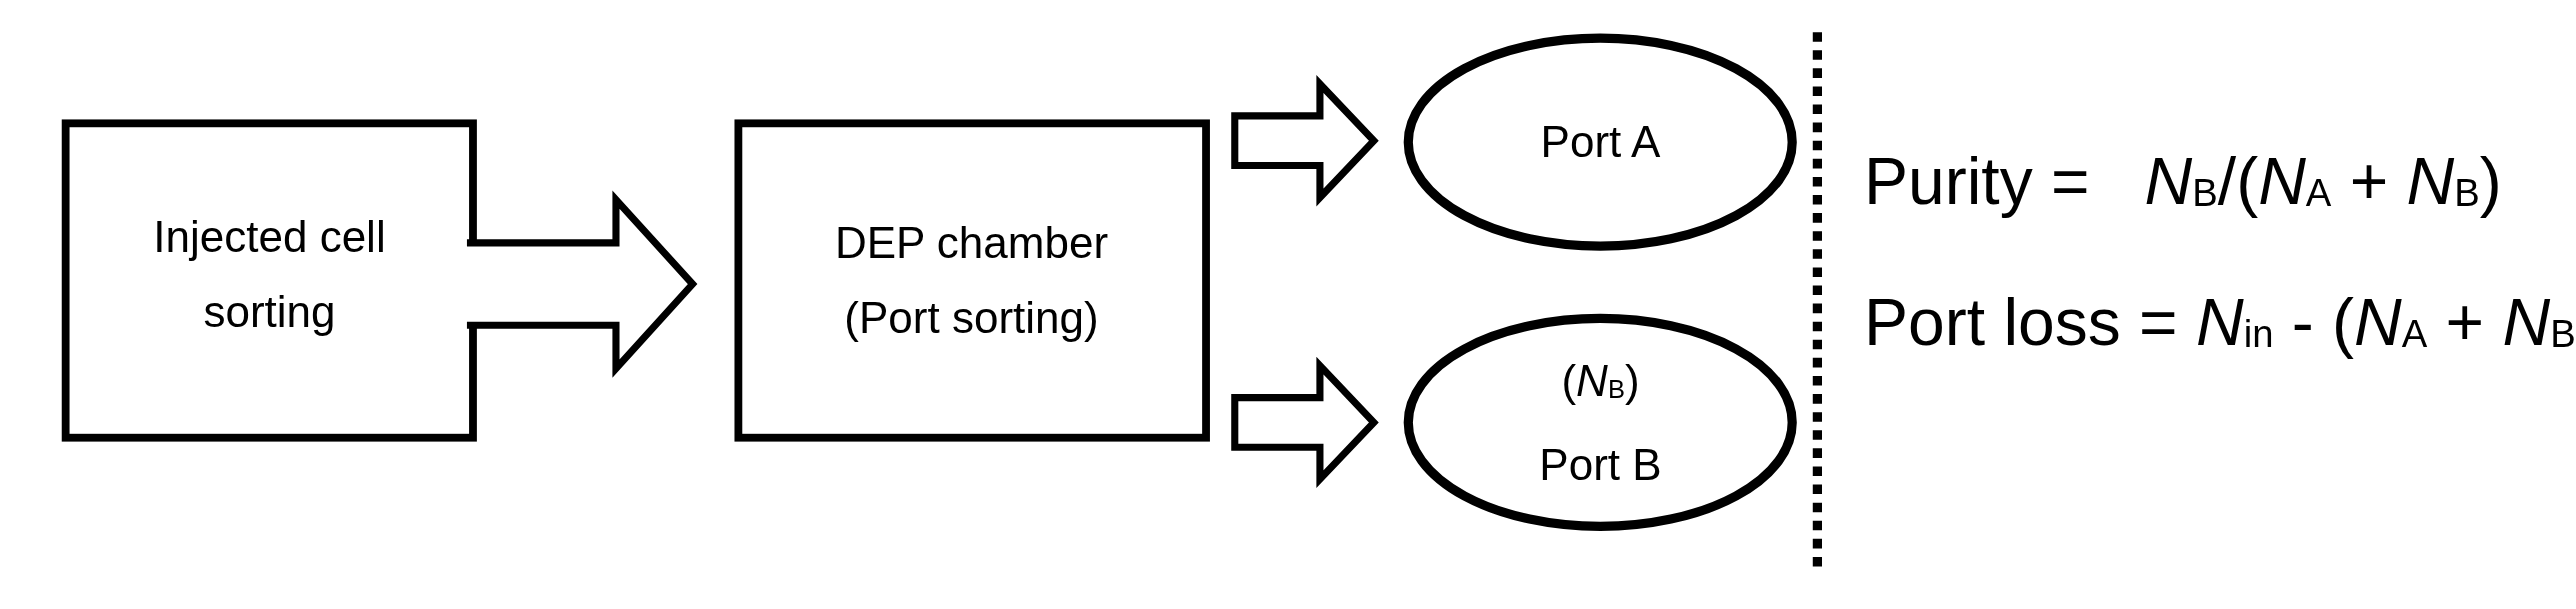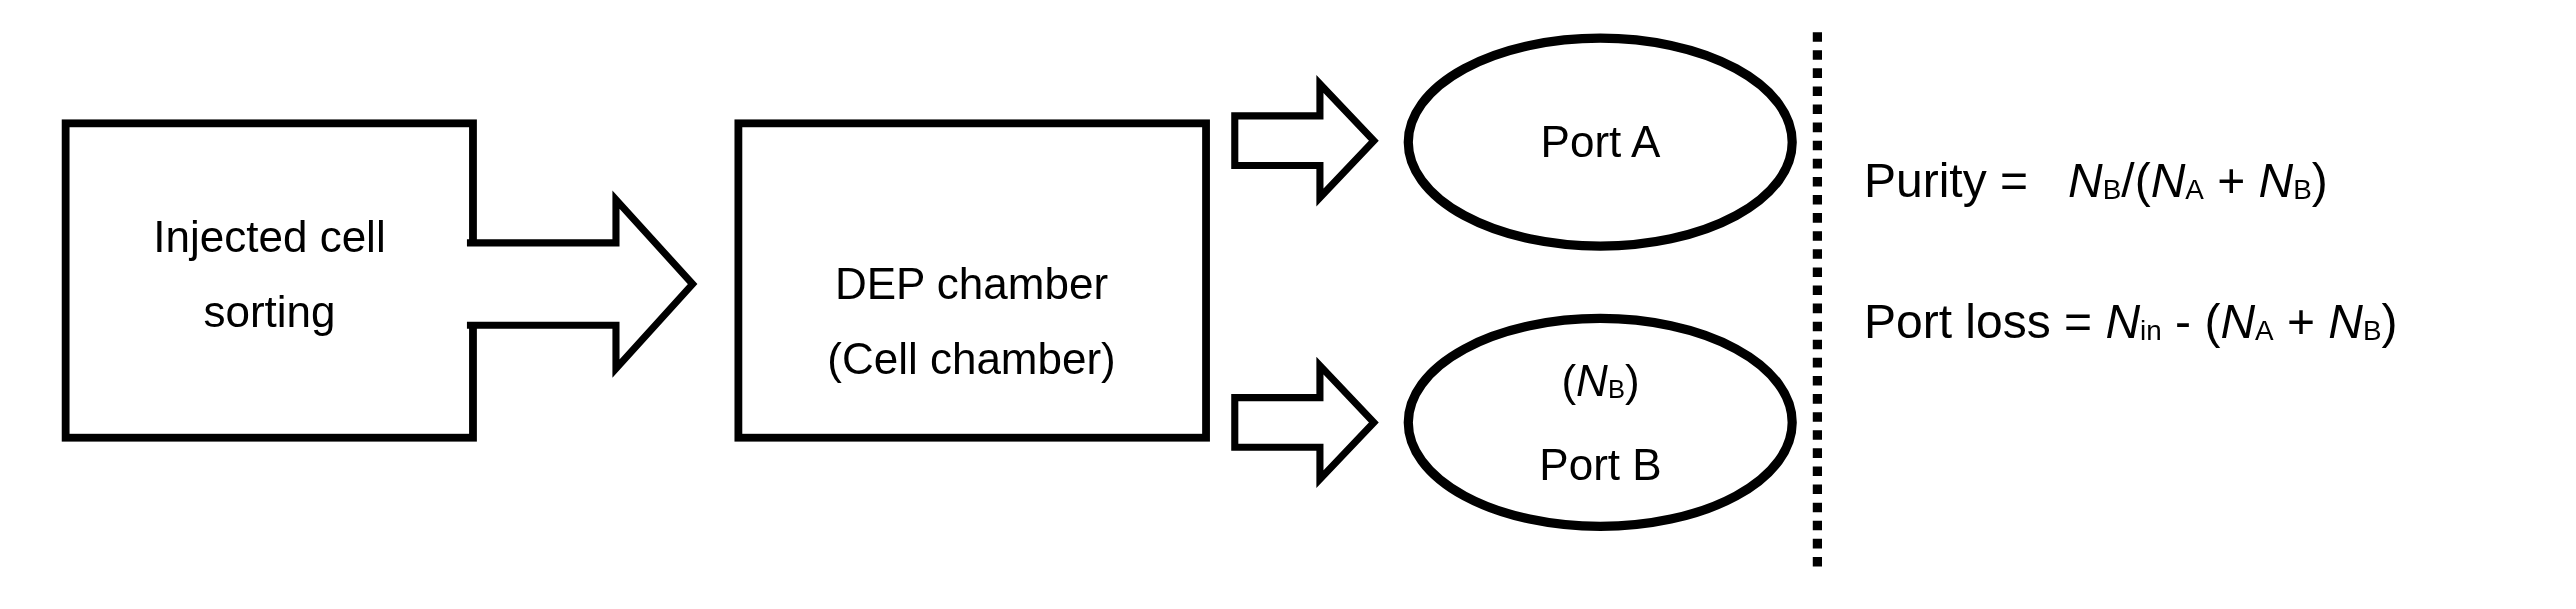--- a/index.html
+++ b/index.html
@@ -16,28 +16,28 @@
     position:absolute;
     display:flex;flex-direction:column;
     justify-content:center;align-items:center;
     text-align:center;
     font-size:44px;line-height:75px;
     white-space:pre;
   }
   .line{display:block;}
   .formula{
     position:absolute;
-    font-size:48px;line-height:62px;
+    font-size:66px;line-height:62px;
     white-space:pre;
   }
   .i{font-style:italic;}
   .sub{font-size:58%;vertical-align:-0.06em;}
   
   #box1-text{left:62px;top:113px;width:415px;height:322px;}
-  #box2-text{left:734px;top:119px;width:475px;height:322px;margin-top:41px;}
+  #box2-text{left:734px;top:119px;width:475px;height:322px;}
   #portA-text{left:1404px;top:33px;width:393px;height:217px;}
   #portB-text{left:1404px;top:314px;width:393px;height:217px;}
   #formula-purity{left:1864px;top:150px;}
   #formula-cellloss{left:1864px;top:291px;}
 </style>
 </head>
 <body>
 
 <div class="canvas">
 
@@ -60,21 +60,21 @@
     <line x1="2561" y1="45" x2="2561" y2="808" stroke="#000" stroke-width="13" stroke-dasharray="13.5 12"></line>
   </svg>
 
   <div class="txt" id="box1-text">
     <span class="line"><span>Injected cell</span></span>
     <span class="line"><span>sorting</span></span>
   </div>
 
   <div class="txt" id="box2-text">
     <span class="line"><span>DEP chamber</span></span>
-    <span class="line"><span>(Cell chamber)</span></span>
+    <span class="line"><span>(Port sorting)</span></span>
   </div>
 
   <div class="txt" id="portA-text">
     <span class="line"><span>Port A</span></span>
   </div>
 
   <div class="txt" id="portB-text">
     <span class="line"><span>(</span><span class="i">N</span><span class="sub">B</span><span>)</span></span>
     <span class="line"><span>Port B</span></span>
   </div>

